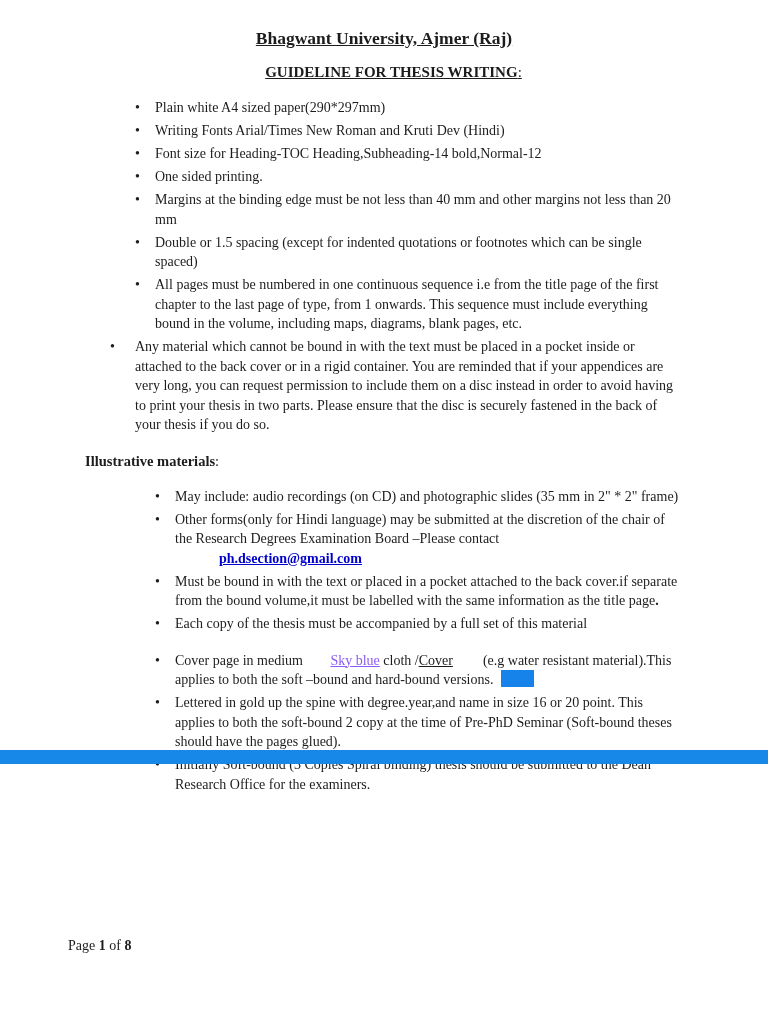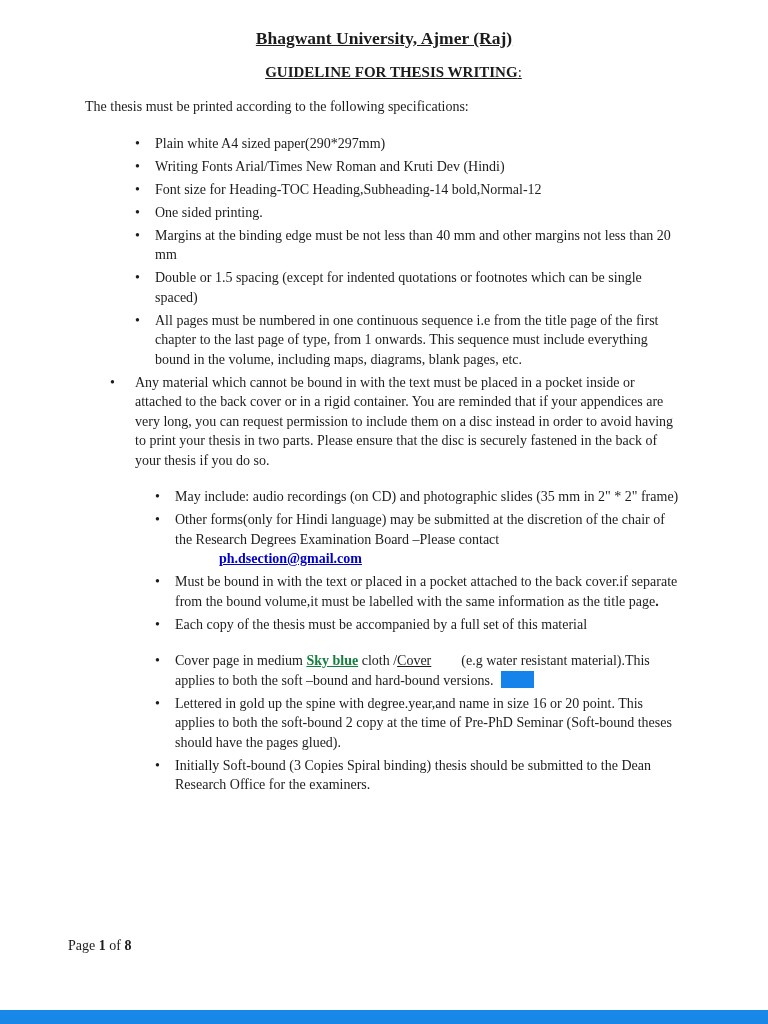--- a/index.html
+++ b/index.html
@@ -1,19 +1,19 @@
 <!DOCTYPE html>
 <html><head>
 <meta charset="utf-8">
 <style>
   * { margin:0; padding:0; box-sizing:border-box; }
   html,body { background:#ffffff; }
   body { width:768px; height:1024px; position:relative; overflow:hidden;
          font-family:"Liberation Serif", serif; color:#1c1c1c; }
-  .doc { position:absolute; top:0; left:0; width:768px; height:1024px;
+  .doc { position:absolute; top:0; left:0; width:768px; height:764px;
          padding:28px 85px 0 85px; }
 
   .title { text-align:center; font-size:17.5px; font-weight:bold; }
   .title .u { text-decoration:underline; }
 
   .subtitle { text-align:center; font-size:15px; margin-top:15px; }
   .subtitle .u { text-decoration:underline; }
   .subtitle .b { font-weight:bold;margin-left:19px; }
 
   .intro { font-size:14px; margin-top:16px; line-height:19.5px; }
@@ -25,21 +25,21 @@
 
   .list-specs { padding-left:50px; }
   .list-pocket { padding-left:25px; margin-top:0; }
   .list-pocket .li .bullet { flex-basis:25px; }
   .list-deep { padding-left:70px; }
 
   .sec-heading { font-size:14.5px; margin-top:18px; }
   .sec-heading .b { font-weight:bold; }
 
   .link-email { color:#0000cc; font-weight:bold; text-decoration:underline;margin-left:44px; }
-  .link-skyblue { color:#15803d; font-weight:bold; text-decoration:underline; }
+  .link-skyblue { color:#8b5cf6; font-weight:normal; text-decoration:underline;margin-left:24px; }
   .u-only { text-decoration:underline; }
   .b-only { font-weight:bold; }
   .gap-spacer { display:inline-block; width:30px; }
   .swatch { display:inline-block; width:33px; height:17px; background:#1583e9;
             vertical-align:text-bottom; margin-left:4px; }
 
   .footer { position:absolute; left:68px; top:938px; font-size:14px; }
   .footer .b { font-weight:bold; }
 
   .bottom-bar { position:absolute; left:0; bottom:0; width:768px; height:14px;
@@ -53,21 +53,20 @@
   <div class="title">
     <span class="u">Bhagwant University, Ajmer (Raj)</span>
   </div>
 
   <div class="subtitle">
     <span class="u">
       <span class="b">GUIDELINE FOR THESIS WRITING</span><span>:</span>
     </span>
   </div>
 
-  <div class="intro">The thesis must be printed according to the following specifications:</div>
 
   <div class="list list-specs">
     <div class="li">
       <span class="bullet">•</span>
       <div class="txt">Plain white A4 sized paper(290*297mm)</div>
     </div>
     <div class="li">
       <span class="bullet">•</span>
       <div class="txt">Writing Fonts Arial/Times New Roman and Kruti Dev (Hindi)</div>
     </div>
@@ -93,20 +92,23 @@
     </div>
   </div>
 
   <div class="list list-pocket">
     <div class="li">
       <span class="bullet">•</span>
       <div class="txt">Any material which cannot be bound in with the text must be placed in a pocket inside or attached to the back cover or in a rigid container. You are reminded that if your appendices are very long, you can request permission to include them on a disc instead in order to avoid having to print your thesis in two parts. Please ensure that the disc is securely fastened in the back of your thesis if you do so.</div>
     </div>
   </div>
 
+  <div class="sec-heading">
+    <span class="b">Illustrative materials</span><span>:</span>
+  </div>
 
   <div class="list list-deep">
     <div class="li">
       <span class="bullet">•</span>
       <div class="txt">May include: audio recordings (on CD) and photographic slides (35 mm in 2" * 2" frame)</div>
     </div>
     <div class="li">
       <span class="bullet">•</span>
       <div class="txt">
         <span>Other forms(only for Hindi language) may be submitted at the discretion of the chair of the Research Degrees Examination Board –Please contact </span><br>

